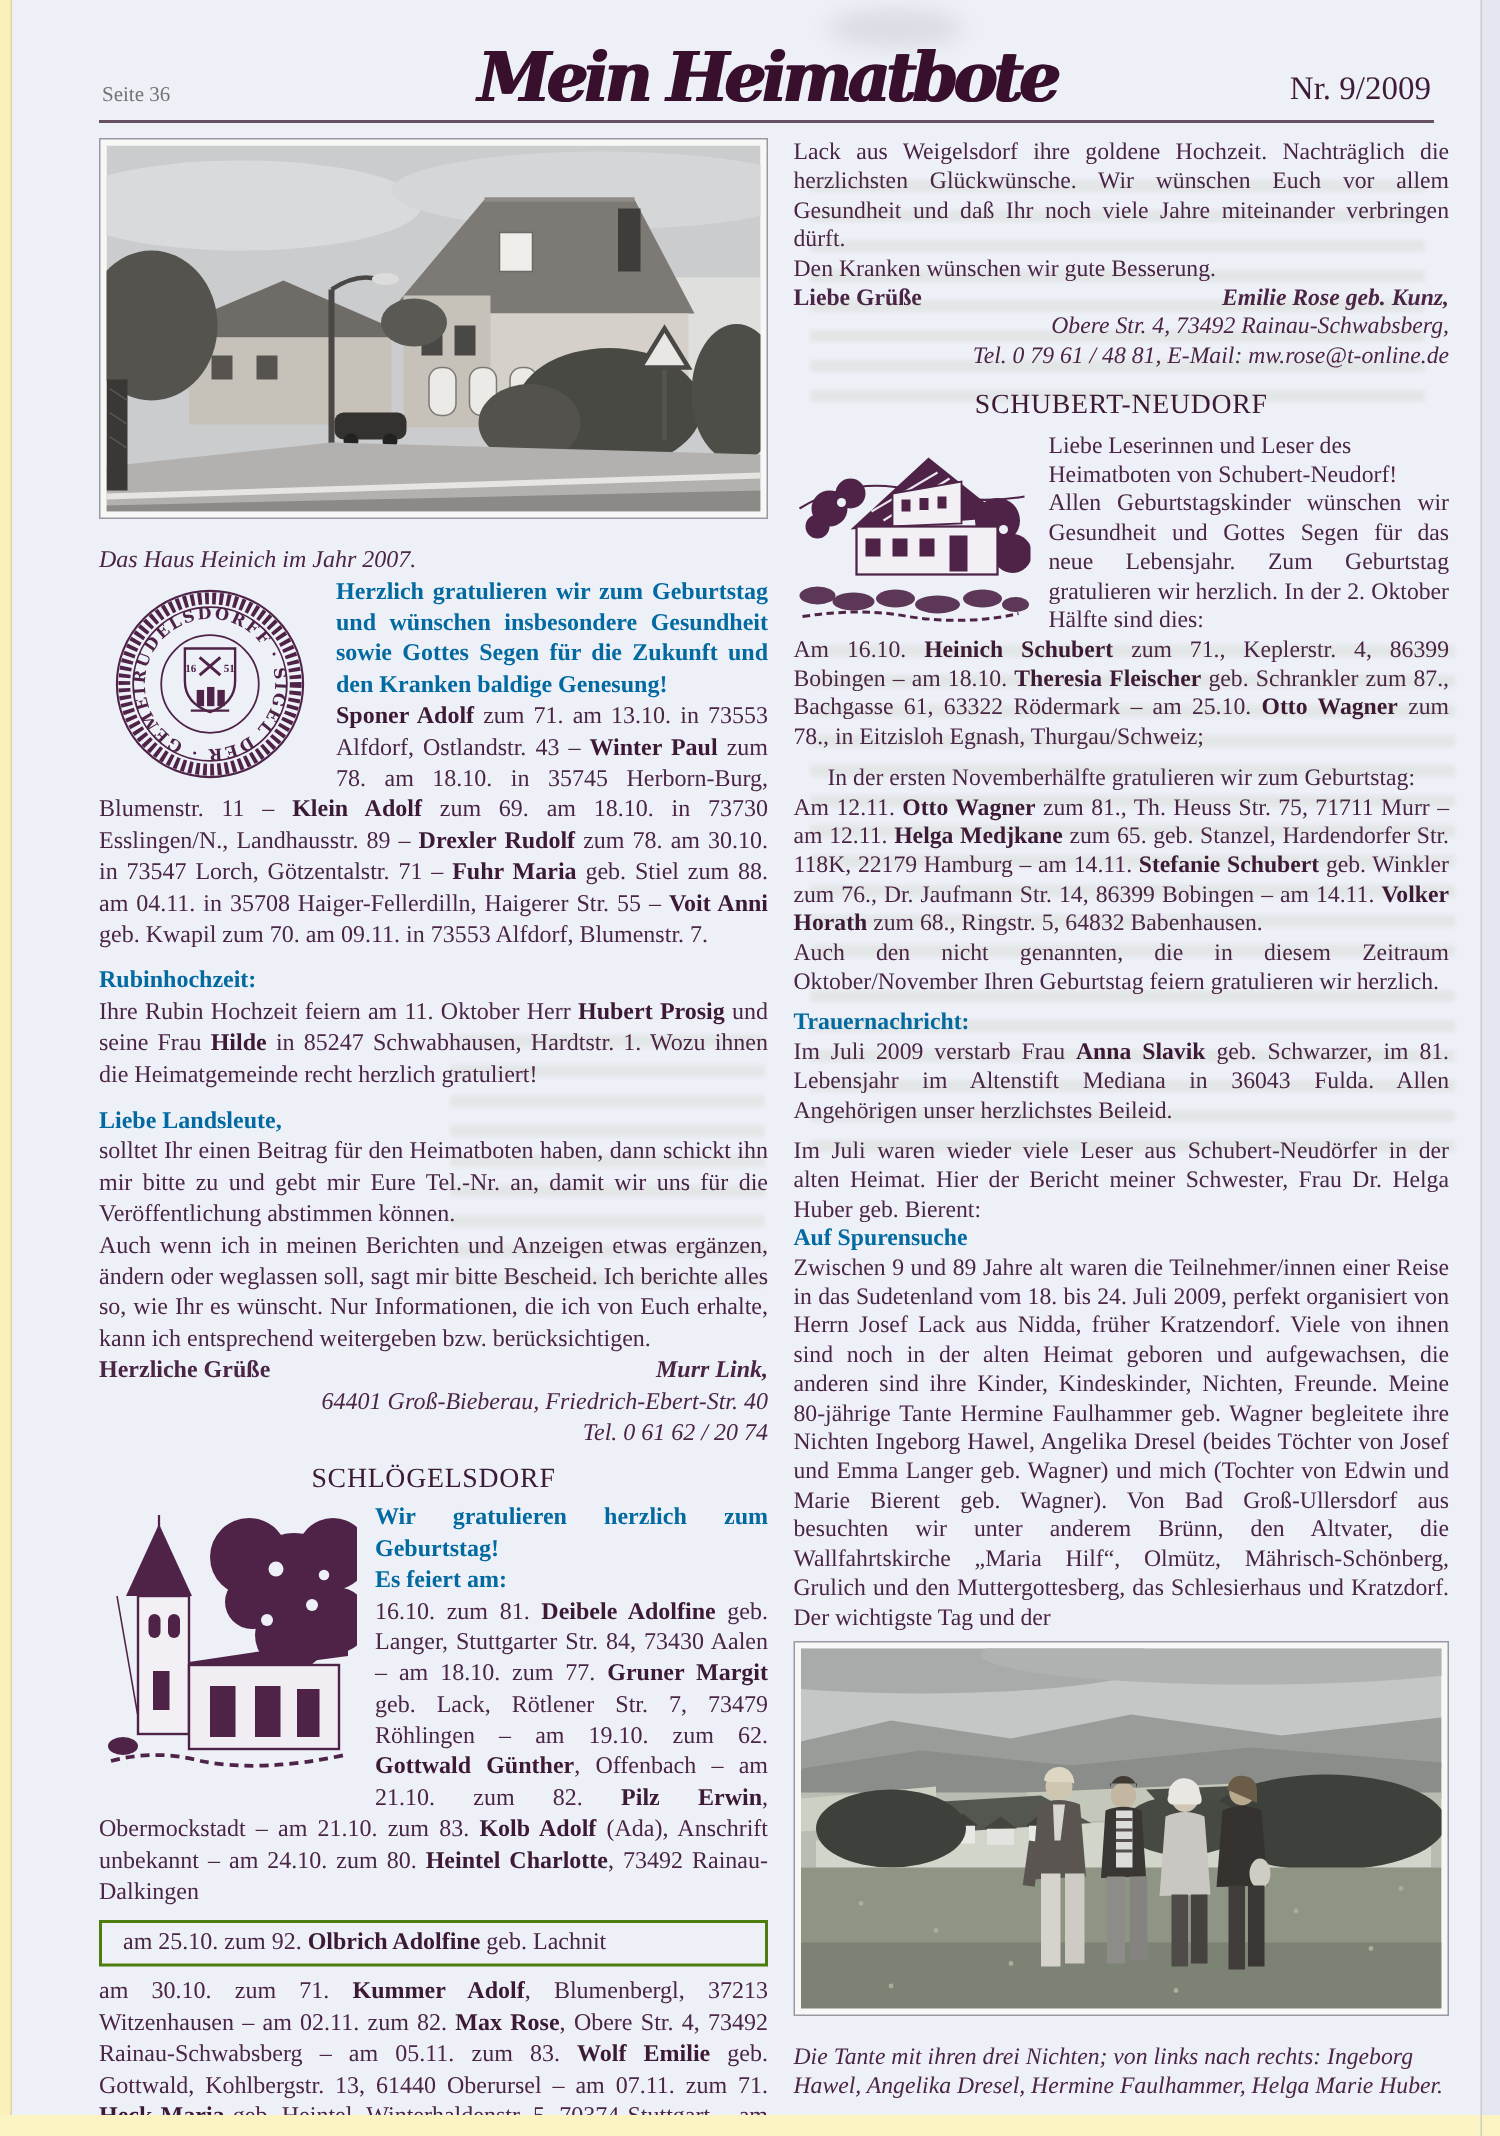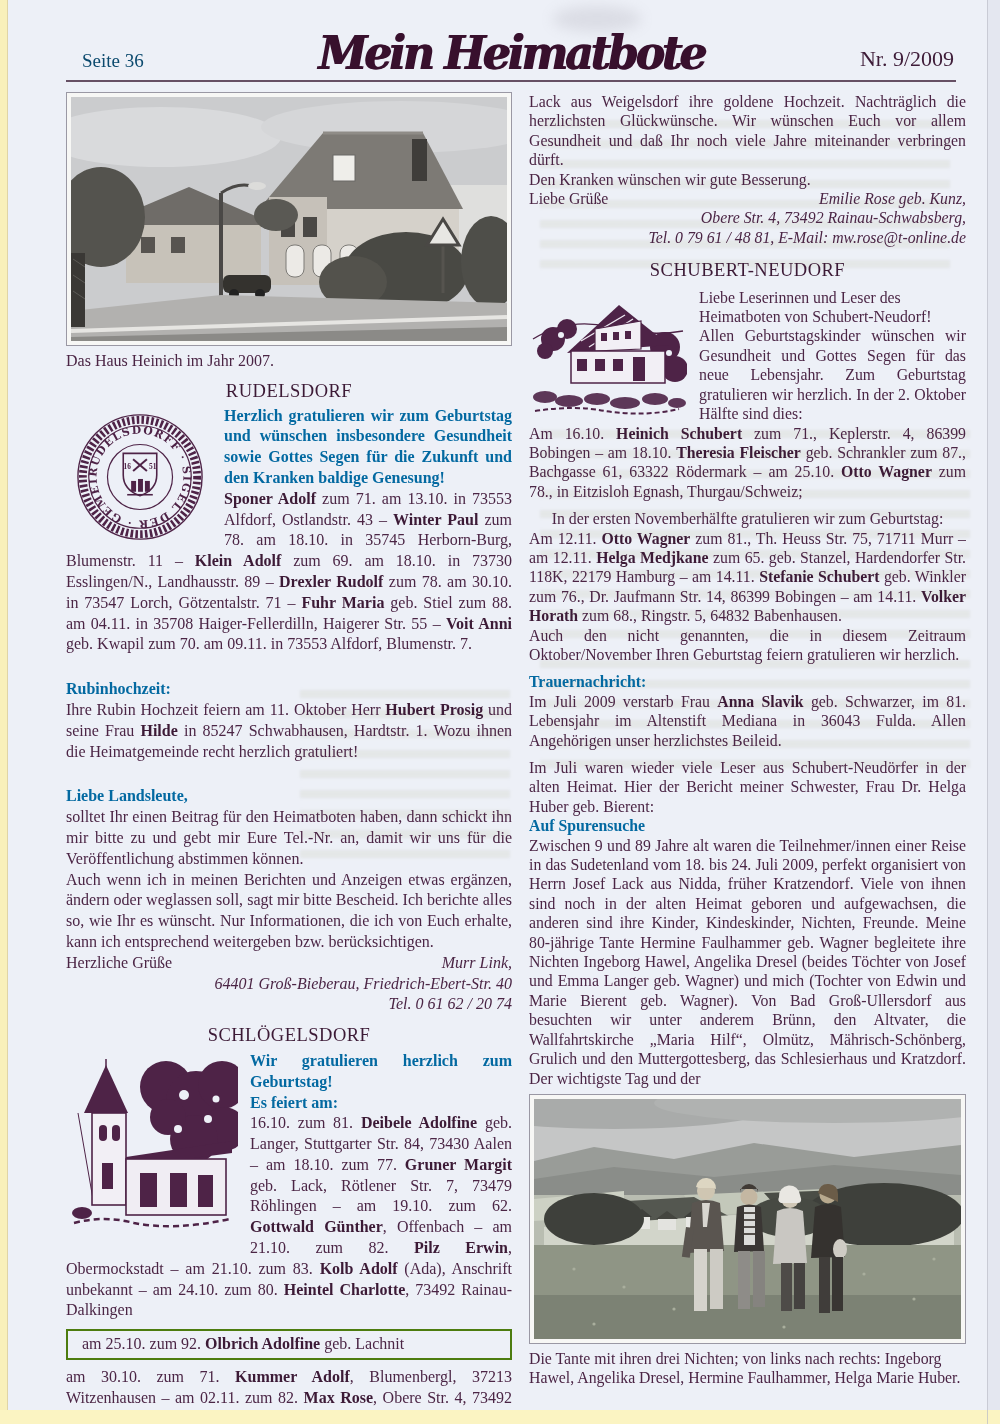--- a/index.html
+++ b/index.html
@@ -8,45 +8,45 @@
   .edge-left{position:absolute;left:0;top:0;width:7px;height:100%;background:#f9f0ba;border-right:1px solid #e0d4a6;z-index:5;}
   .edge-bottom{position:absolute;left:0;bottom:0;width:100%;height:14px;background:#fbf4c2;z-index:5;}
   .edge-right-line{position:absolute;top:0;right:12px;width:1px;height:100%;background:#b9bac6;opacity:.7;z-index:5;}
   .edge-right-band{position:absolute;top:0;right:0;width:12px;height:100%;background:#e4e7f0;z-index:4;}
   .smudge{position:absolute;left:552px;top:6px;width:90px;height:26px;background:#8a8694;border-radius:50%;
           filter:blur(7px);opacity:.18;z-index:1;}
   .ghost{position:absolute;z-index:0;pointer-events:none;filter:blur(1.5px);
          background:repeating-linear-gradient(to bottom, rgba(140,140,80,.09) 0 8px, rgba(0,0,0,0) 8px 20px);}
   
   .header{position:absolute;left:66px;top:28px;width:890px;height:52px;z-index:2;border-bottom:2.5px solid #665064;}
-  .page-num{position:absolute;left:16px;bottom:8px;font-size:19px;color:#0c4a6e;}
+  .page-num{position:absolute;left:2px;bottom:8px;font-size:14px;color:#737373;}
   .issue{position:absolute;right:2px;bottom:8px;font-size:22px;color:#3e1c38;}
   .masthead{position:absolute;left:0;right:0;bottom:2px;text-align:center;
             font-family:"DejaVu Serif",serif;font-style:italic;font-weight:bold;
             font-size:44px;letter-spacing:-3px;color:#38102d;text-shadow:1.3px 0 0 #38102d;
             transform:scaleY(1.04);}
   
   .columns{position:absolute;left:66px;top:92px;width:900px;height:1320px;display:flex;gap:17px;z-index:2;}
   .col-left{width:446px;font-size:16px;line-height:20.8px;text-align:justify;}
   .col-right{width:437px;font-size:15.8px;line-height:19.4px;text-align:justify;}
   p{margin:0;}
   .b{font-weight:bold;color:#3c1a36;}
   .sec-head{text-align:center;font-weight:normal;font-size:18.5px;letter-spacing:.5px;color:#3c1a36;}
   .sub-head{font-weight:bold;color:#0369a1;}
-  .caption{text-align:left;margin-top:5px;}
+  .caption{font-style:italic;text-align:left;margin-top:18px;}
   .photo-frame{background:#f7f7f5;border:1px solid #9a98a4;padding:4px;}
   .photo-frame svg{display:block;}
   .sig{ text-align:right;font-style:italic;}
-  .sig-row{display:flex;justify-content:space-between;}
+  .sig-row{display:flex;justify-content:space-between;font-weight:bold;}
   .sig-row .name{font-style:italic;}
   .seal-float{float:left;width:148px;height:134px;margin:4px 10px 0 0;}
   .church-float{float:left;width:172px;height:182px;margin:4px 12px 2px 0;}
   .house-float{float:left;width:158px;height:124px;margin:3px 12px 0 0;}
   .boxed{clear:both;border:2px solid #4d7c0f;padding:3px 14px;margin:8px 0 7px 0;}
-  .mt6{margin-top:6px;} .mt8{margin-top:8px;} .mt10{margin-top:24px;}
+  .mt6{margin-top:6px;} .mt8{margin-top:8px;} .mt10{margin-top:10px;}
 </style>
 </head>
 <body>
 
 <div class="page">
   <div class="edge-left"></div>
   <div class="edge-bottom"></div>
   <div class="edge-right-band"></div>
   <div class="edge-right-line"></div>
   <div class="smudge"></div>
@@ -113,21 +113,20 @@
           <polygon points="0,244 0,240 436,230 436,244" fill="#8b8a87"></polygon>
 
           <rect x="0" y="156" width="14" height="74" fill="#3a3835"></rect>
           <line x1="2" y1="162" x2="14" y2="170" stroke="#5c5a56"></line>
           <line x1="2" y1="178" x2="14" y2="186" stroke="#5c5a56"></line>
           <line x1="2" y1="194" x2="14" y2="202" stroke="#5c5a56"></line>
         </svg>
       </div>
       <div class="caption">Das Haus Heinich im Jahr 2007.</div>
 
-      <div class="sec-head" style="margin:9px 0 4px;">RUDELSDORF</div>
 
       <div>
         <div class="seal-float">
           <svg width="148" height="134" viewBox="0 0 150 136">
             <circle cx="75" cy="68" r="63" fill="none" stroke="#4e2347" stroke-width="1.4"></circle>
             <circle cx="75" cy="68" r="58" fill="none" stroke="#4e2347" stroke-width="8" stroke-dasharray="2.6 2.3"></circle>
             <circle cx="75" cy="68" r="52" fill="none" stroke="#4e2347" stroke-width="1.2"></circle>
             <circle cx="75" cy="68" r="33" fill="none" stroke="#4e2347" stroke-width="1.2"></circle>
             <defs>
                 <path id="sealTextPath" d="M 31,68 a 44,44 0 1,1 88,0 a 44,44 0 1,1 -88,0"></path>

